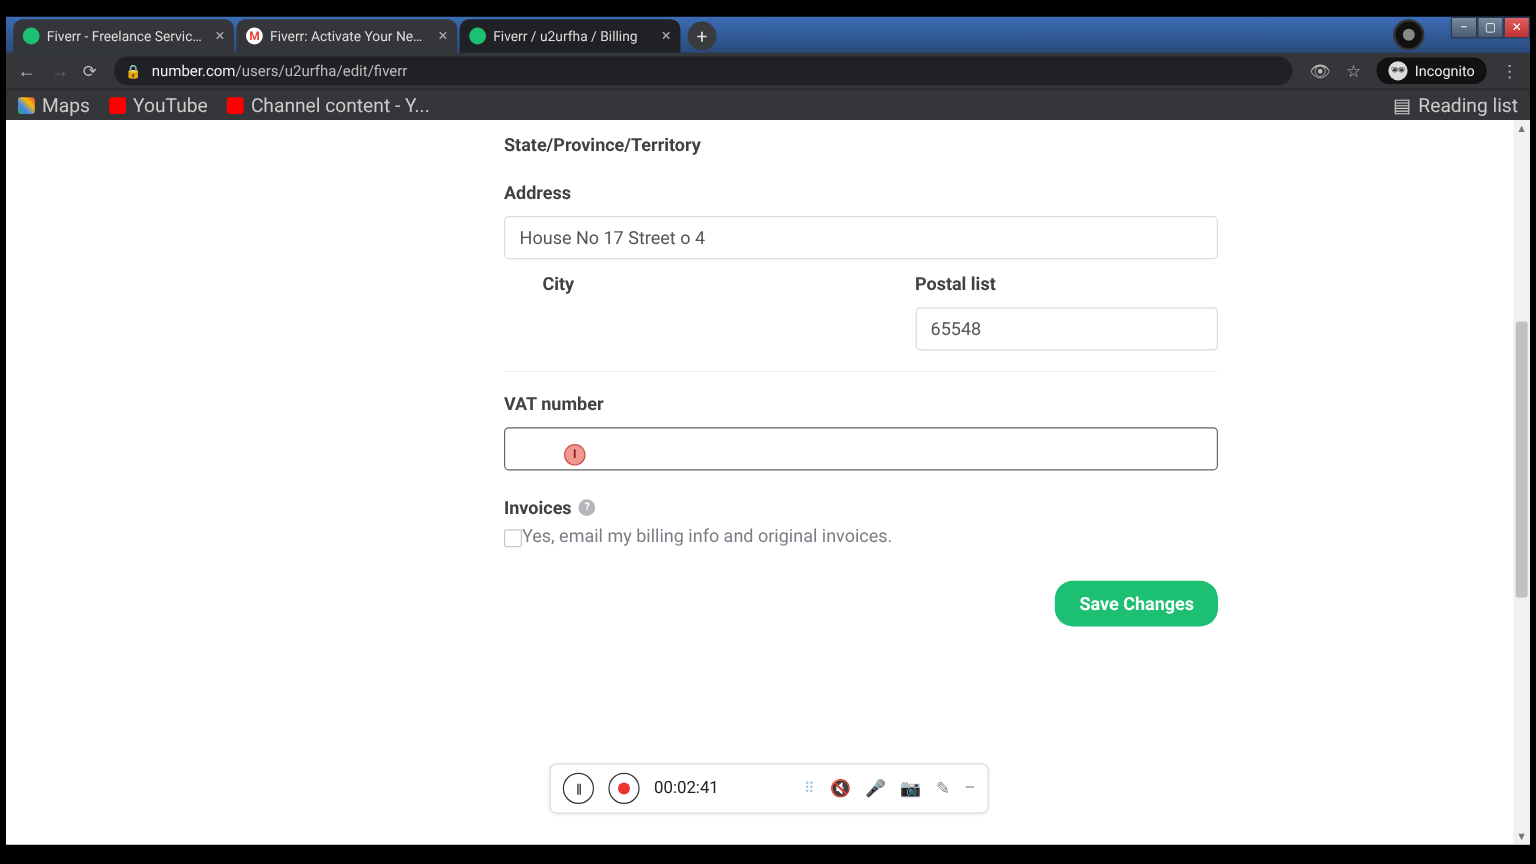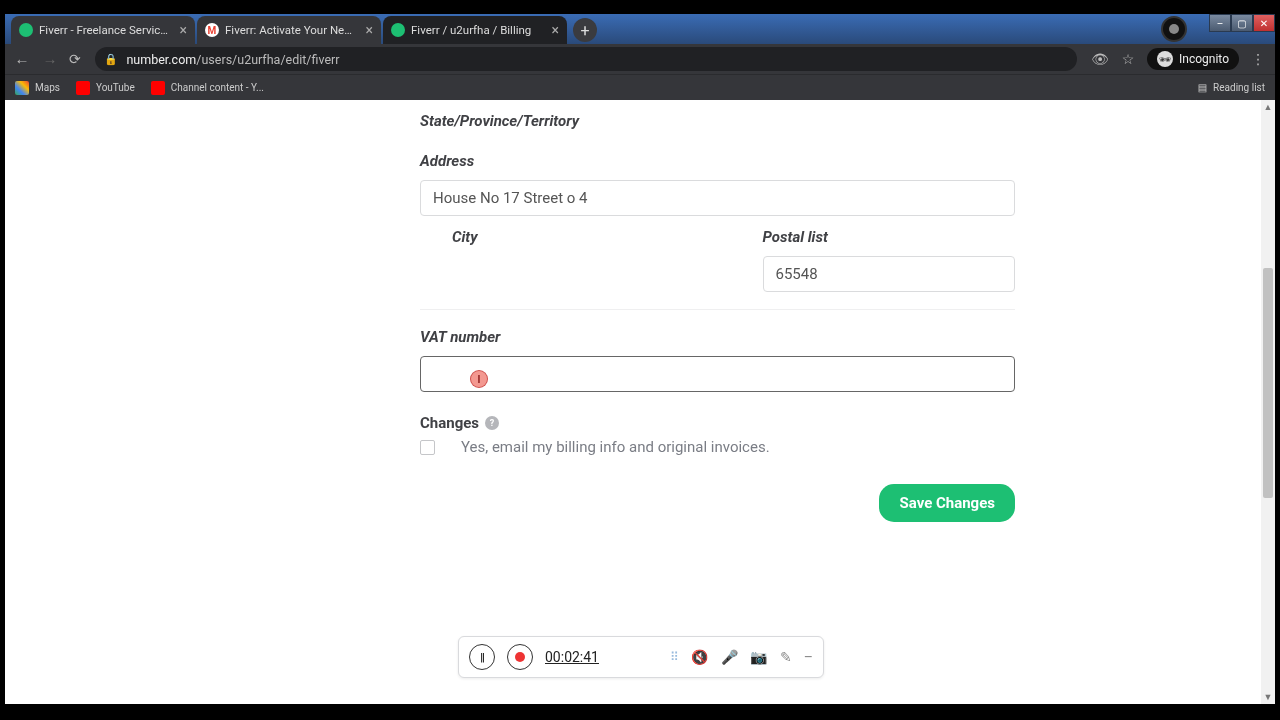--- a/index.html
+++ b/index.html
@@ -36,63 +36,63 @@
 .reload { color: #bbb; font-size: 14px; }
 .addr { flex: 1; height: 24px; background: #202124; border-radius: 12px; display: flex; align-items: center; padding: 0 10px; color: #bbb; font-size: 12.5px; gap: 8px; margin: 0 4px; }
 .addr .lock { font-size: 11px; }
 .addr .url { flex: 1; }
 .addr .url .domain { color: #eee; }
 .tool-icon { color: #bbb; font-size: 14px; width: 18px; text-align: center; }
 .incog-pill { display: flex; align-items: center; gap: 6px; background: #111; border-radius: 14px; padding: 3px 10px; color: #eee; font-size: 12px; }
 .incog-pill .icon { width: 16px; height: 16px; border-radius: 50%; background: #ddd; display:flex; align-items:center; justify-content:center; color:#333; font-size:10px;}
 
 
-.bookmarks { height: 26px; background: #35363a; border-top: 1px solid #2a2b2e; display: flex; align-items: center; padding: 0 10px; gap: 16px; color: #ccc; font-size: 10px; }
+.bookmarks { height: 26px; background: #35363a; border-top: 1px solid #2a2b2e; display: flex; align-items: center; padding: 0 10px; gap: 16px; color: #ccc; font-size: 16px; }
 .bm { display: flex; align-items: center; gap: 6px; }
 .bm .ic { width: 14px; height: 14px; border-radius: 2px; }
 .ic-maps { background: linear-gradient(45deg,#34a853,#4285f4,#fbbc05,#ea4335); }
 .ic-yt { background: #f00; }
 .bm-spacer { flex: 1; }
 .reading { display: flex; align-items: center; gap: 6px; }
 
 
 .viewport { flex: 1; background: #fff; position: relative; overflow: hidden; }
 .page-scroll { position: absolute; inset: 0; overflow: hidden; background: #fff; }
 .form-card { position: absolute; left: 395px; top: 0; width: 635px; background: #fff; }
 
 .form-group { padding: 12px 20px 0 20px; }
-.form-label { font-size: 15px; font-weight: 700; color: #404145; margin-bottom: 10px; font-style: italic; }
+.form-label { font-size: 15px; font-weight: 700; color: #404145; margin-bottom: 10px; }
 .text-input { width: 100%; height: 36px; border: 1px solid #dadbdd; border-radius: 4px; padding: 0 12px; font-size: 15px; color: #555; outline: none; }
 .text-input.focused { border-color: #666; }
 .row { display: flex; gap: 26px; padding: 12px 20px 0 20px; }
 .row .col { flex: 1; margin-left: 32px; }
 .divider-space { height: 18px; border-bottom: 1px solid #efeff0; margin: 0 20px; }
 
 .section-title { font-size: 15px; font-weight: 700; color: #404145; display: flex; align-items: center; gap: 6px; padding: 22px 20px 6px 20px; }
 .help-ic { width: 14px; height: 14px; border-radius: 50%; background: #b5b6ba; color: #fff; font-size: 9px; display: flex; align-items: center; justify-content: center; }
-.check-row { display: flex; align-items: center; gap: 26px; padding: 0 20px; color: #7a7d85; font-size: 15px; }
+.check-row { display: flex; align-items: flex-end; gap: 0; padding: 0 20px; color: #7a7d85; font-size: 15px; }
 .checkbox { width: 15px; height: 15px; border: 1px solid #c5c6c9; border-radius: 2px; }
 
 .btn-row { display: flex; justify-content: flex-end; padding: 28px 20px 20px 20px; }
 .save-btn { background: #1dbf73; color: #fff; border: none; border-radius: 15px; padding: 10px 20px; font-size: 15px; font-weight: 700; cursor: pointer; }
 
 
 .cursor-marker { position: absolute; width: 18px; height: 18px; border-radius: 50%; background: rgba(234, 67, 53, .55); border: 1px solid rgba(180,30,30,.6); display:flex; align-items:center; justify-content:center; color:#8a1a1a; font-size:10px; font-weight:bold; }
 
 
 .scrollbar { position: absolute; right: 0; top: 0; bottom: 0; width: 14px; background: #f1f1f1; }
 .scroll-up, .scroll-dn { height: 14px; display:flex; align-items:center; justify-content:center; color:#777; font-size:9px;}
 .scroll-thumb { position: absolute; right: 2px; width: 10px; background: #c1c1c1; border-radius: 2px; }
 
 
 .recorder { position: absolute; left: 458px; bottom: 42px; width: 366px; height: 42px; background: #fff; border: 1px solid #d9dadd; border-radius: 6px; display: flex; align-items: center; padding: 0 10px; gap: 12px; box-shadow: 0 1px 3px rgba(0,0,0,.08); z-index: 30;}
 .rec-btn { width: 26px; height: 26px; border-radius: 50%; border: 1.5px solid #333; display: flex; align-items: center; justify-content: center; font-size: 11px; }
 .rec-btn.stop::after { content:""; width:10px; height:10px; border-radius:50%; background:#e33; }
 .rec-btn.pause { font-weight:bold; letter-spacing:-1px; }
-.rec-time { font-size: 14px; color: #222; font-variant-numeric: tabular-nums; text-decoration: underline; }
+.rec-time { font-size: 14px; color: #222; font-variant-numeric: tabular-nums; }
 .rec-drag { color: #9bd; font-size: 12px; letter-spacing:1px;}
 .rec-icon { color: #888; font-size: 14px; }
 .rec-spacer { flex: 1; }
 </style>
 </head>
 <body>
 
 <div class="letterbox-top"></div>
 
 <div class="chrome">
@@ -185,21 +185,21 @@
 
         <div class="divider-space"></div>
 
         <div class="form-group" style="padding-top:18px; position:relative;">
           <div class="form-label">VAT number</div>
           <input class="text-input focused" value="" style="">
           <div class="cursor-marker" style="left:70px; top:60px;">I</div>
         </div>
 
         <div class="section-title">
-          <span>Changes</span>
+          <span>Invoices</span>
           <span class="help-ic">?</span>
         </div>
         <div class="check-row">
           <span class="checkbox"></span>
           <span>Yes, email my billing info and original invoices.</span>
         </div>
 
         <div class="btn-row">
           <button class="save-btn">Save Changes</button>
         </div>

